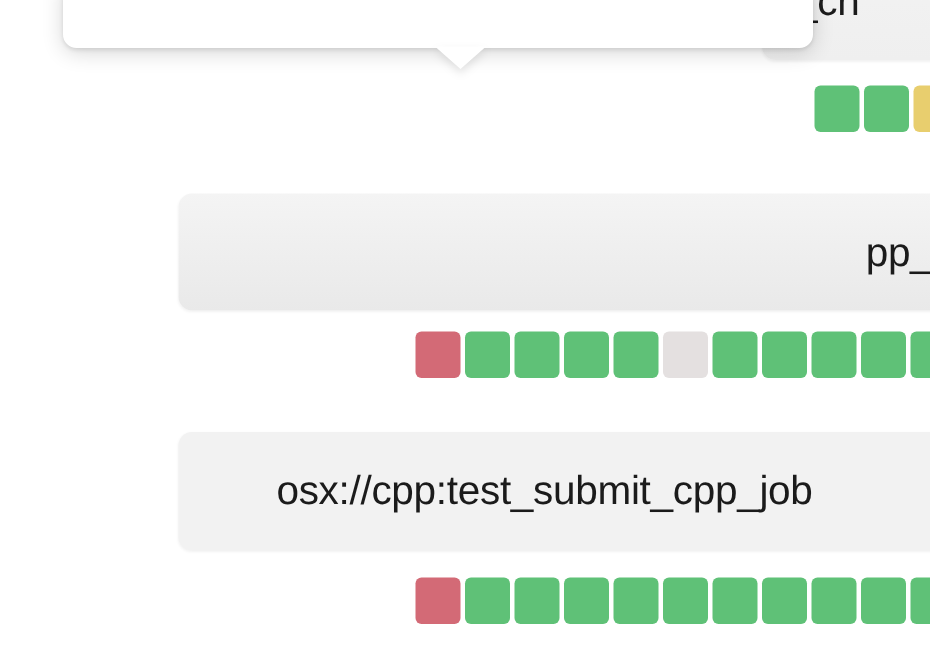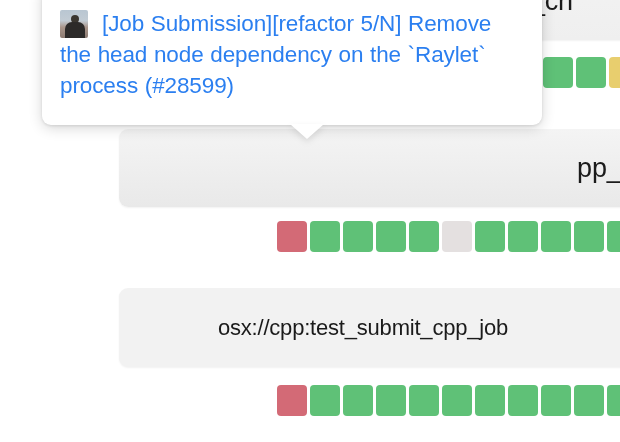--- a/index.html
+++ b/index.html
@@ -76,21 +76,21 @@
   
   #card-bottom {
     left: 119px;
     top: 288px;
     width: 520px;
     height: 79px;
     justify-content: center;
     background: #f2f2f2;
   }
   #card-bottom .test-name {
-    font-size: 22px;
+    font-size: 27px;
     transform: translateX(-16px);
   }
 
   
   .status-strip {
     position: absolute;
     display: flex;
     gap: 3px;
     height: 31px;
   }
@@ -227,19 +227,16 @@
     <div class="status-cell pass"></div>
     <div class="status-cell pass"></div>
     <div class="status-cell pass"></div>
     <div class="status-cell pass"></div>
     <div class="status-cell pass"></div>
     <div class="status-cell pass"></div>
     <div class="status-cell pass"></div>
   </div>
 
   <div id="commit-tooltip">
-    <div class="tooltip-body">
-      <span class="commit-avatar"></span><a class="commit-link" href="#">[Job Submission][refactor 5/N] Remove the head node dependency on the `Raylet` process (#28599)</a>
-    </div>
     <div id="tooltip-arrow"></div>
   </div>
 
 </div>
 
 </body></html>

